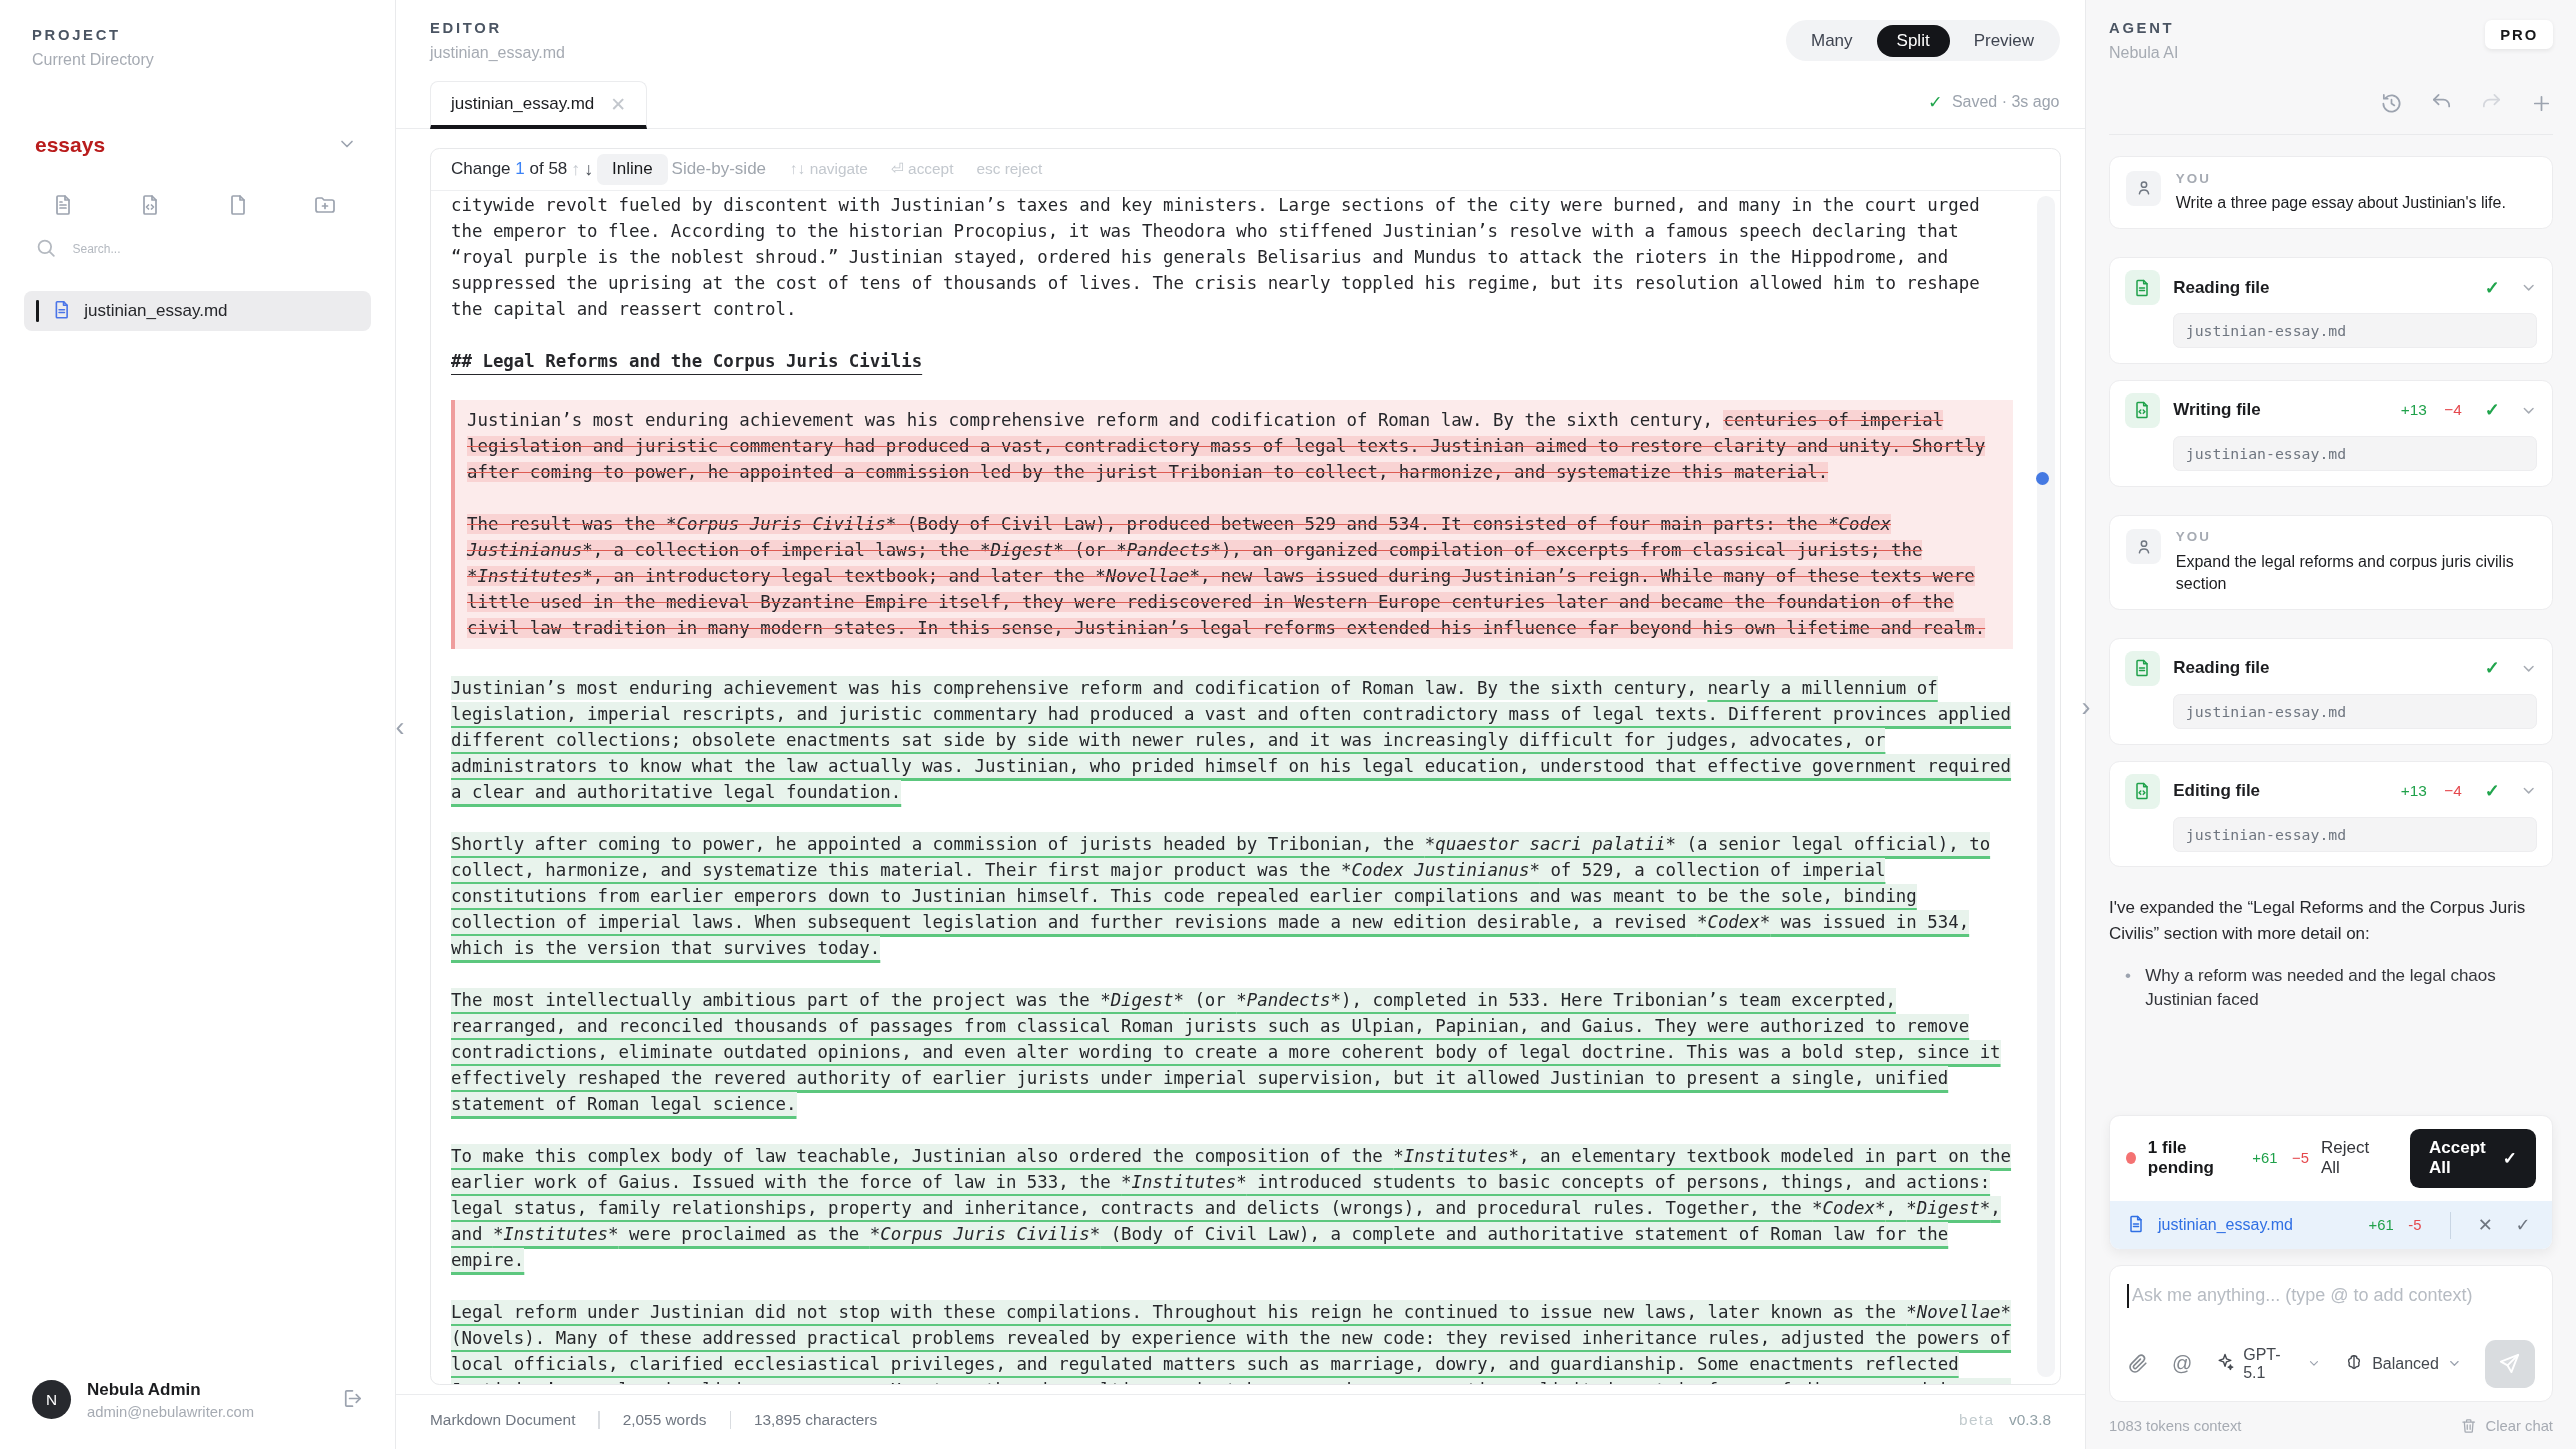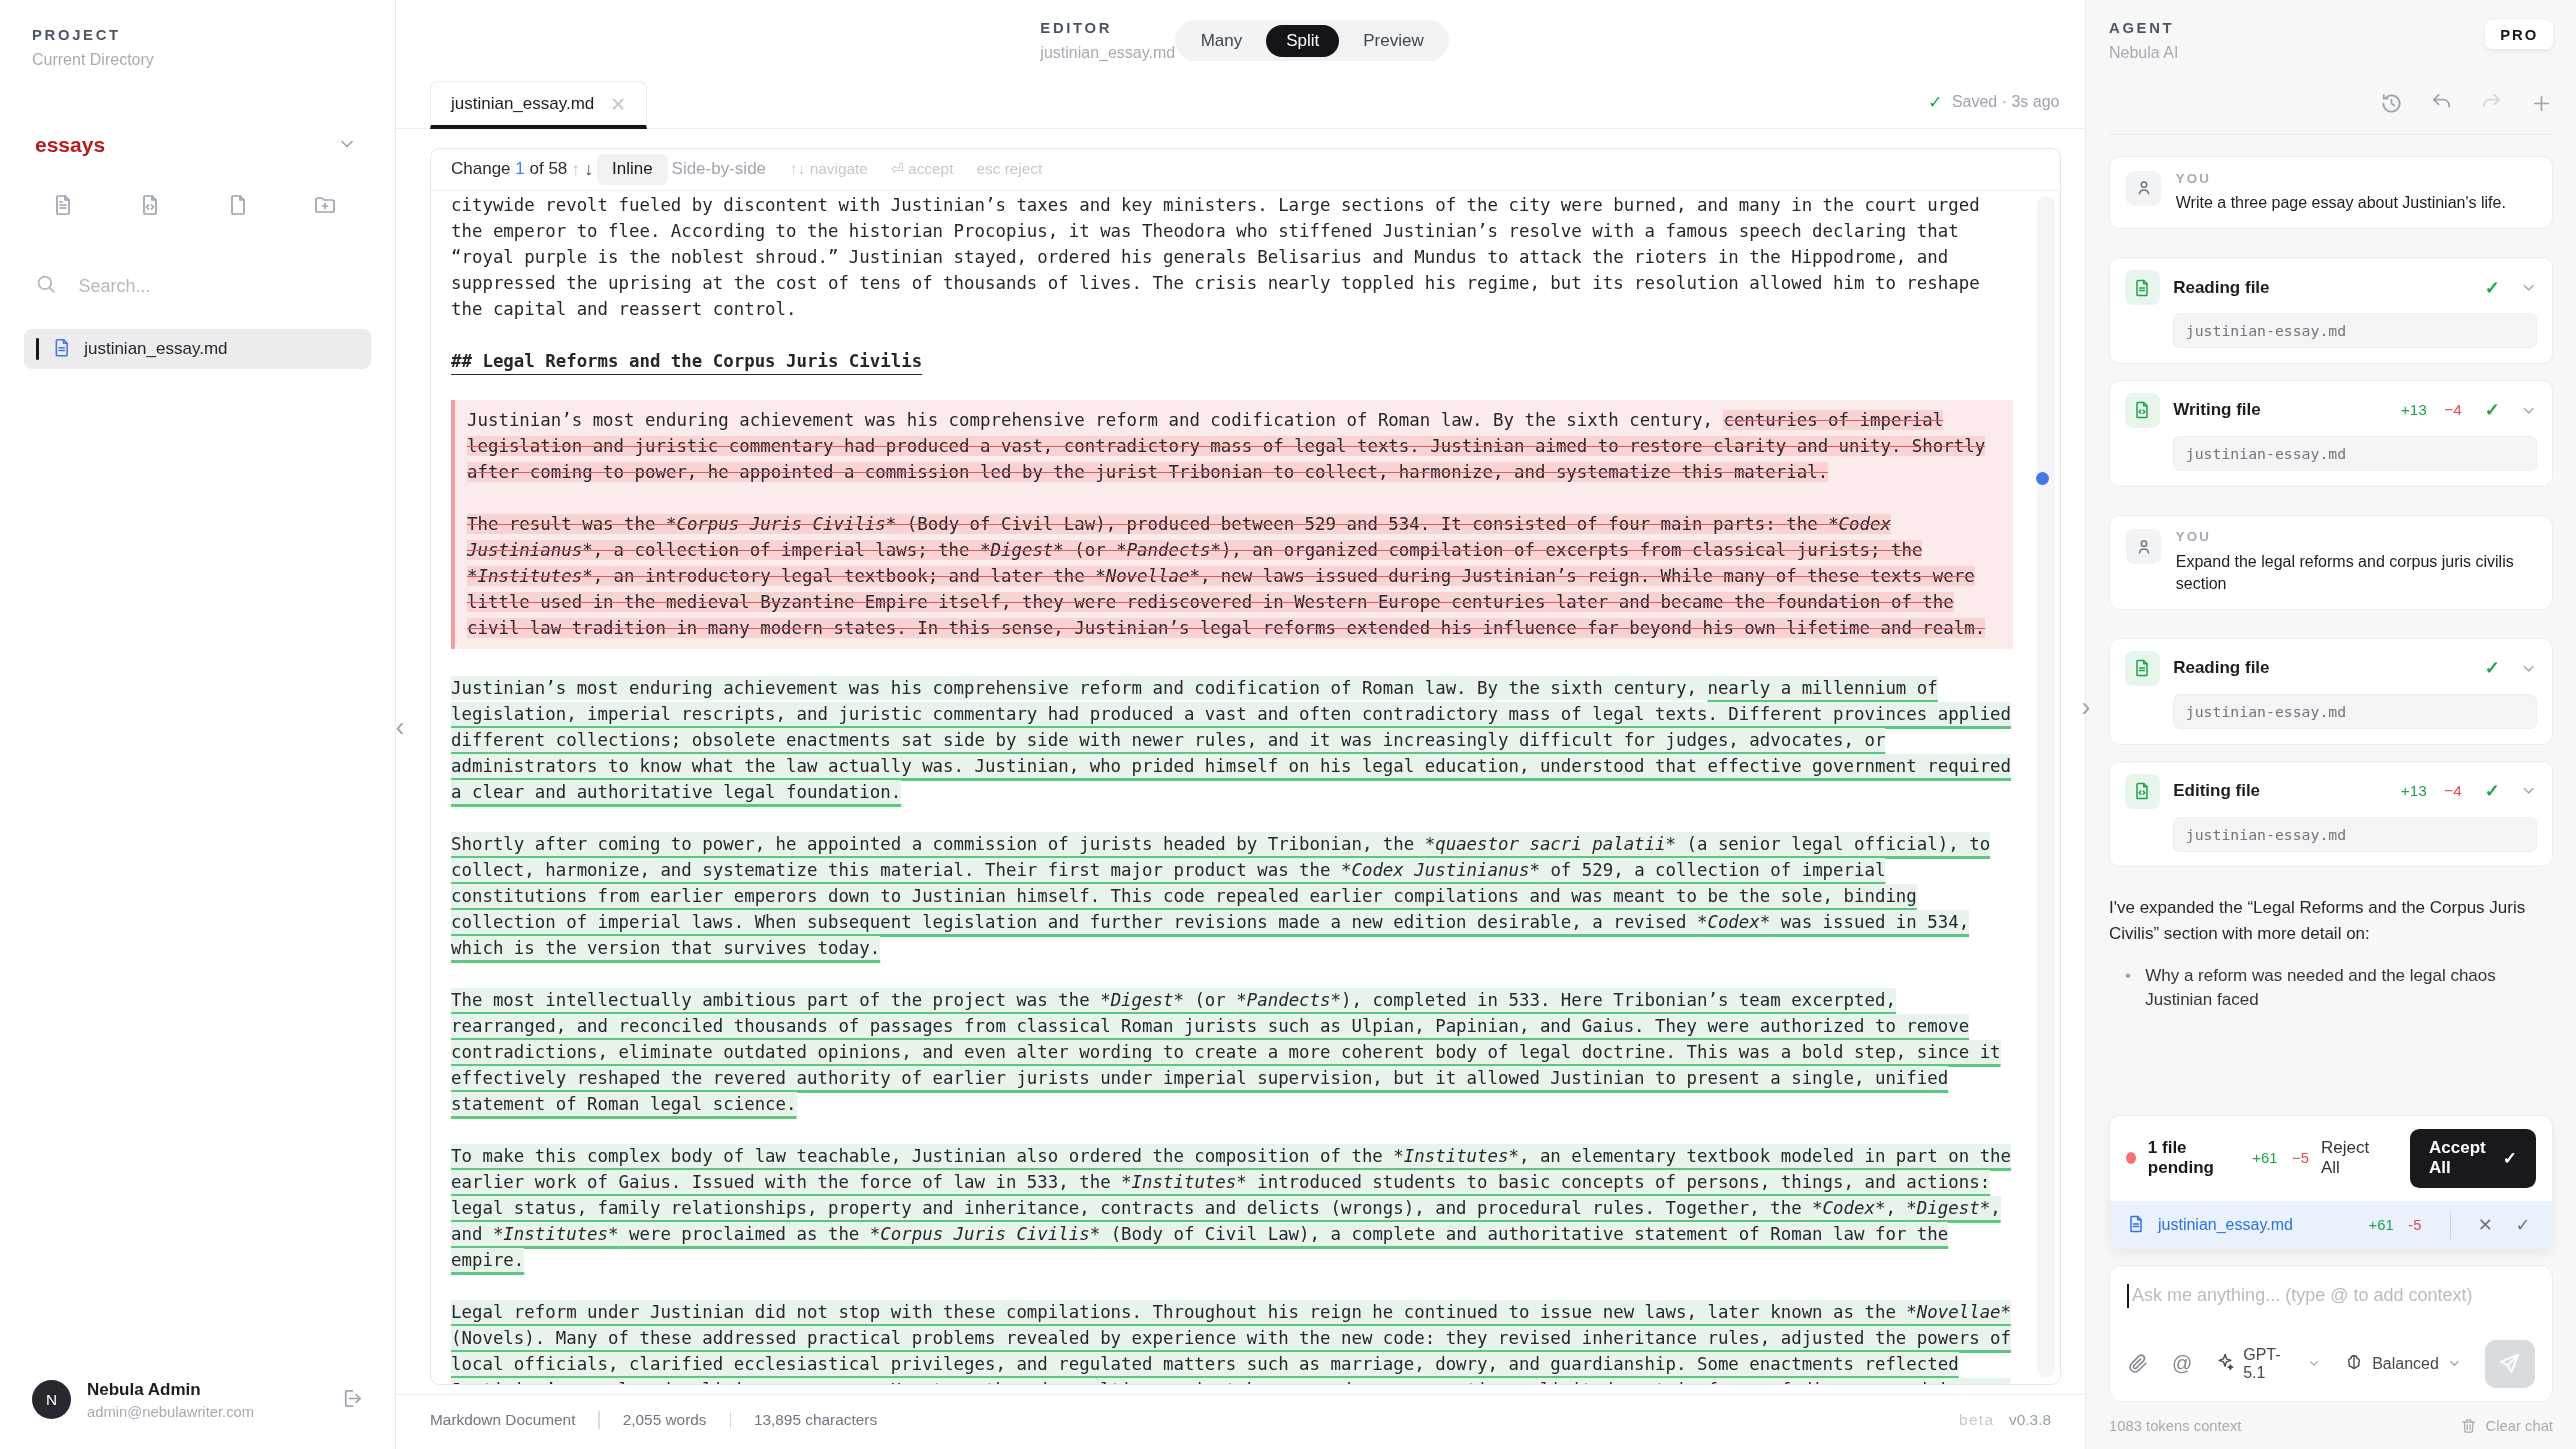--- a/index.html
+++ b/index.html
@@ -9,34 +9,34 @@
   
   .sidebar { width:396px; flex:0 0 396px; border-right:1.3px solid #e9eaec; display:flex; flex-direction:column; background:#fff; position:relative; }
   .sb-head { padding:27px 32px 0 32px; }
   .micro-label { font-size:14.8px; font-weight:700; letter-spacing:2.7px; color:#4b5563; }
   .sub-gray { font-size:16px; color:#a6abb3; margin-top:8px; }
   .folder-row { display:flex; align-items:center; justify-content:space-between; padding:0 38px 0 35px; margin-top:64px; }
   .folder-name { font-size:21px; font-weight:700; color:#b91c1c; }
   .newfile-row { display:flex; justify-content:space-between; padding:0 58px 0 51px; margin-top:36px; }
   .newfile-row svg { display:block; }
   .icon-btn { cursor:pointer; }
-  .search-row { display:flex; align-items:center; gap:22px; padding:0 35px; margin-top:56px; color:#b4b9c0; font-size:18px; }
+  .search-row { display:flex; align-items:center; gap:16px; padding:0 35px; margin-top:20px; color:#b4b9c0; font-size:12px; }
   .file-item { margin:29.5px 24px 0 24px; background:#ececee; border-radius:8px; padding:8px 12px; display:flex; align-items:center; gap:12px; }
   .caret-bar { width:2.7px; height:21.5px; background:#17181a; border-radius:1.3px; }
   .file-item-label { font-size:17px; color:#26272b; }
   .sb-user { margin-top:auto; padding:23px 32px 29.5px 32px; display:flex; align-items:center; gap:16px; }
   .avatar { width:39px; height:39px; border-radius:50%; background:#27292e; color:#fff; display:flex; align-items:center; justify-content:center; font-size:15.4px; }
   .sb-user-meta { flex:1; }
   .sb-user-name { font-size:17px; font-weight:700; color:#1c1d20; }
   .sb-user-email { font-size:14.8px; color:#a6abb3; margin-top:4px; }
   .collapse-left { position:absolute; right:-9.4px; top:712px; color:#9ca3af; font-size:27px; z-index:5; background:transparent; }
 
   
   .editor-col { flex:1 1 auto; display:flex; flex-direction:column; min-width:0; background:#fff; position:relative; }
-  .ed-head { display:flex; justify-content:center; align-items:flex-start; padding:20px 25.5px 0 34px; }
+  .ed-head { display:flex; justify-content:space-between; align-items:flex-start; padding:20px 25.5px 0 34px; }
   .seg-ctl { background:#f2f3f5; border-radius:670px; padding:4.7px 5.4px; display:flex; align-items:center; gap:4px; }
   .seg-item { font-size:17px; color:#3f4450; padding:6px 20px; border-radius:670px; cursor:pointer; }
   .seg-item.active { background:#141519; color:#fff; }
   .tab-row { display:flex; align-items:flex-end; justify-content:space-between; padding:19px 25.5px 0 34px; border-bottom:1.3px solid #ebecee; }
   .tab { display:flex; align-items:center; gap:16px; border:1.3px solid #ebecee; border-bottom:4px solid #141519; border-radius:8px 8px 0 0; padding:10.7px 20px 9.4px 20px; background:#fff; font-size:17px; color:#1c1d20; margin-bottom:-1.3px; }
   .tab-close { color:#c3c7cd; font-size:19px; cursor:pointer; }
   .saved { display:flex; align-items:center; gap:9.4px; font-size:16px; color:#9ca3ad; padding-bottom:14.8px; }
   .saved .check { color:#21a54d; font-size:17.4px; }
 
   .ed-box { flex:1; margin:19px 24px 9.4px 34px; border:1.3px solid #e7e8ea; border-radius:9.4px; position:relative; display:flex; flex-direction:column; overflow:hidden; }

